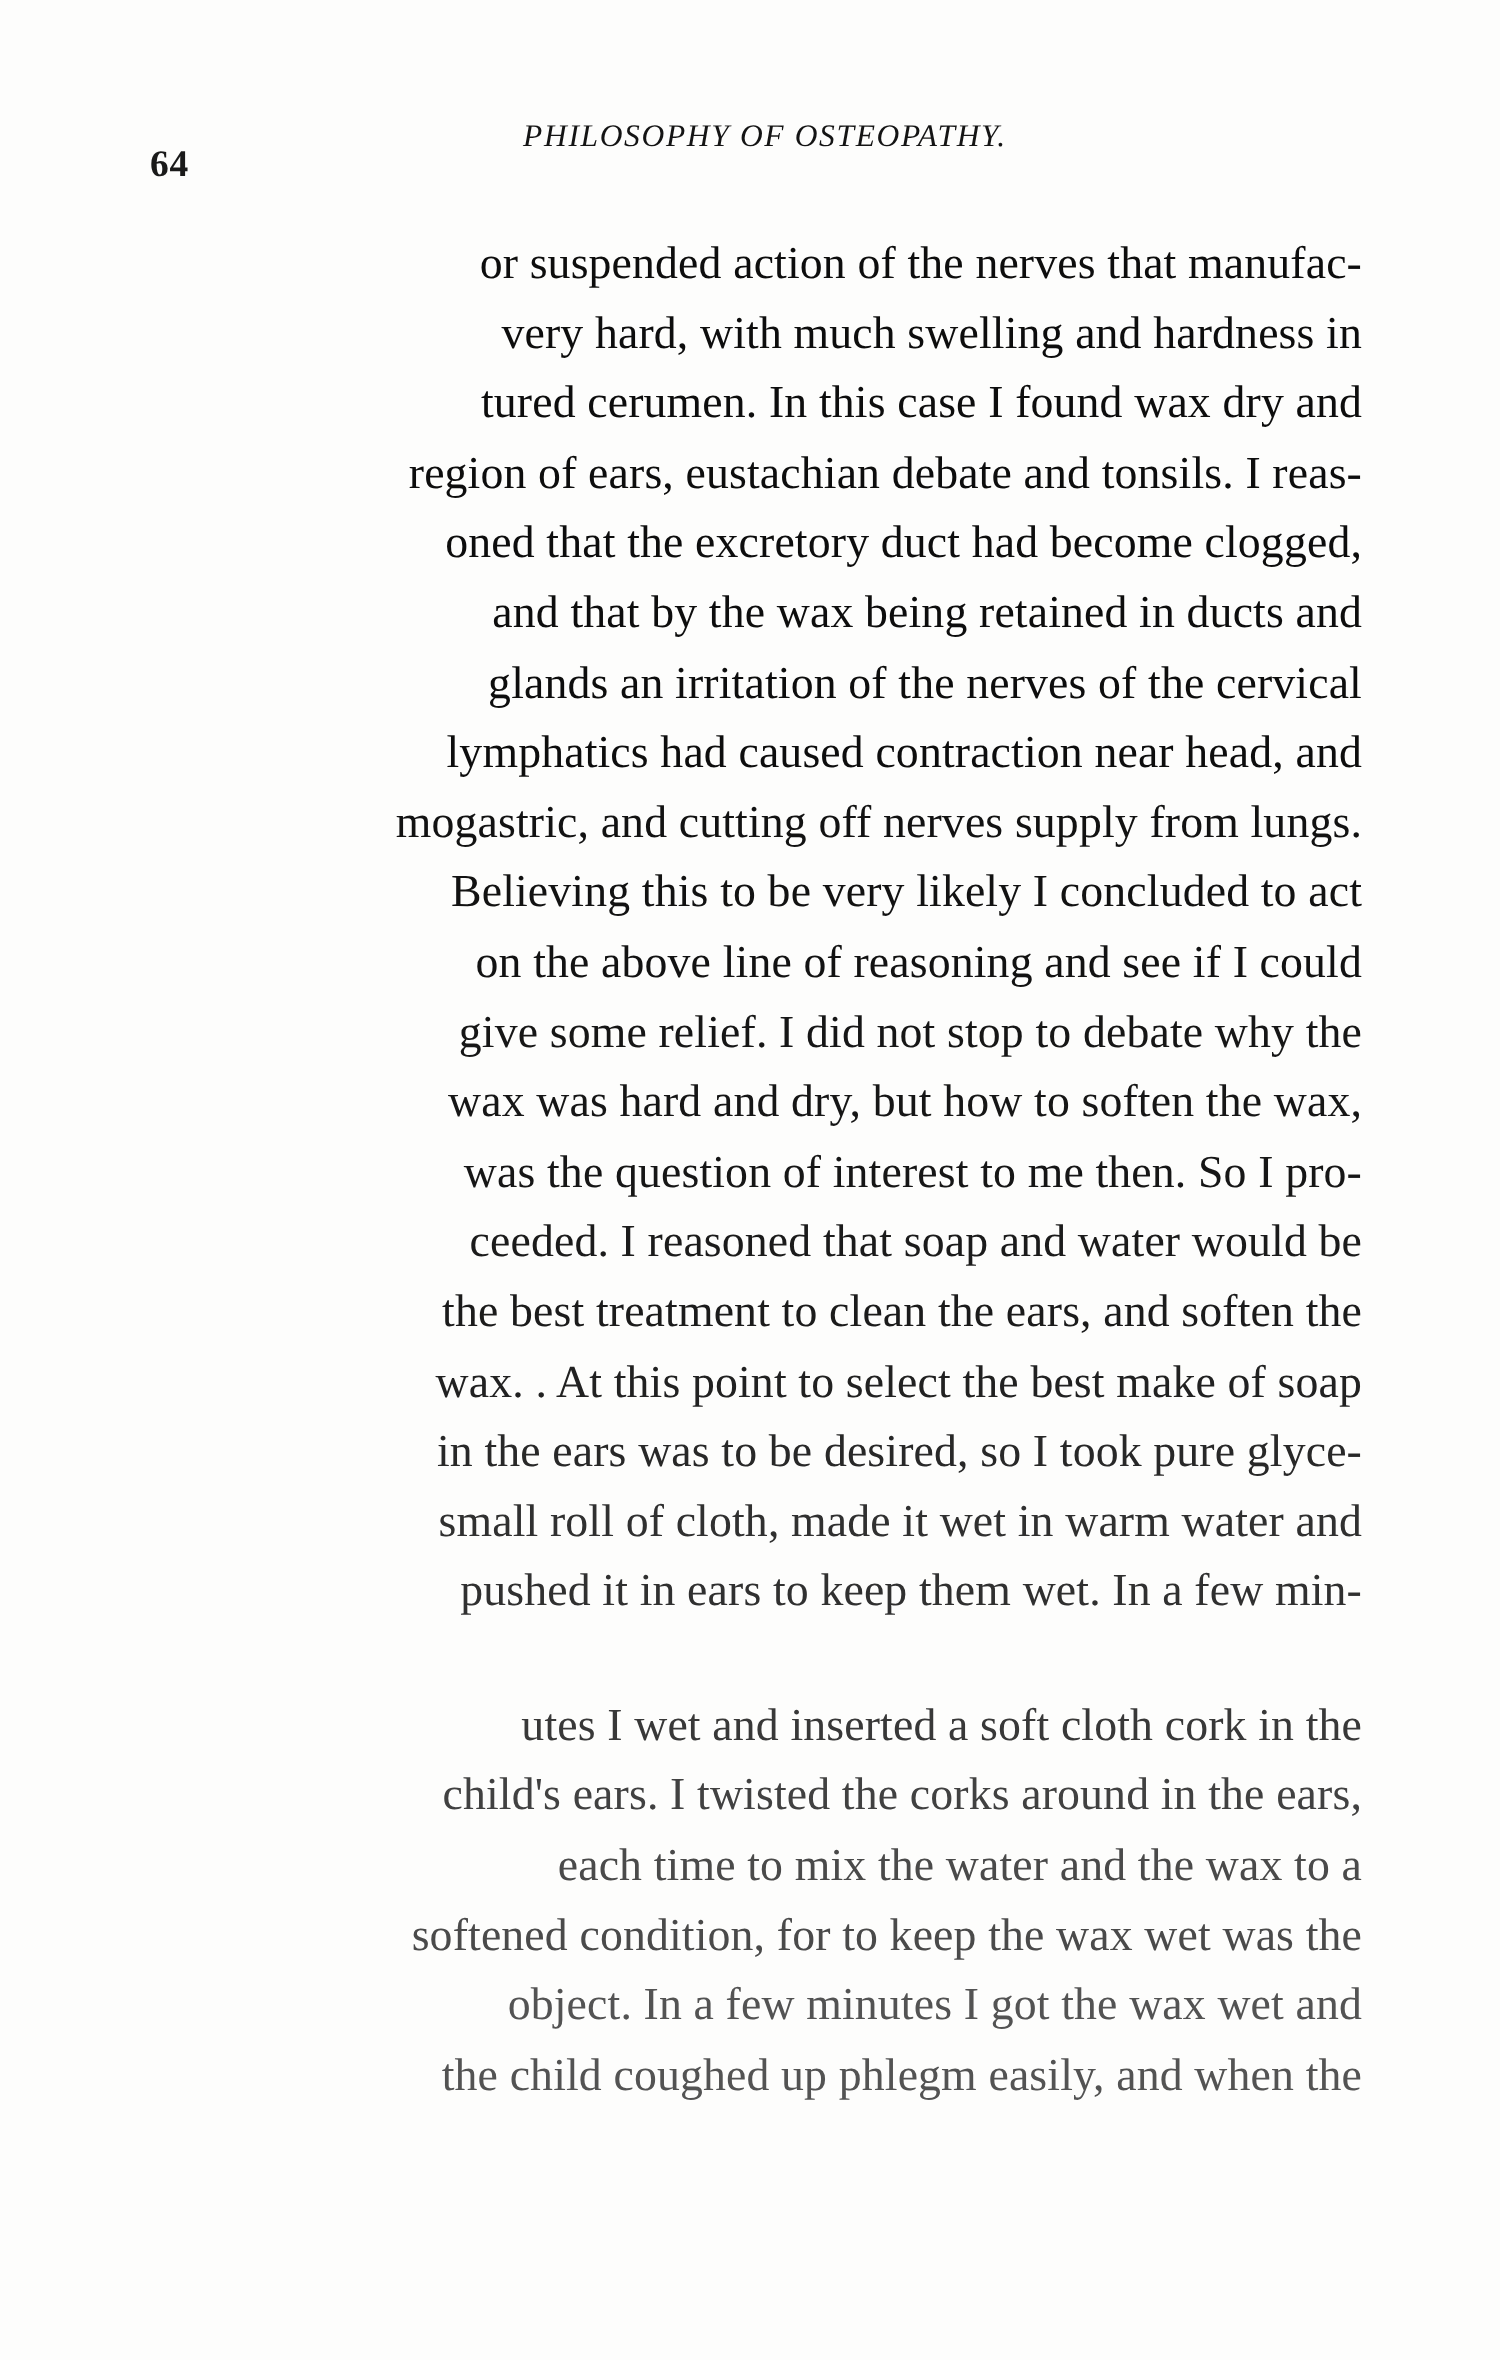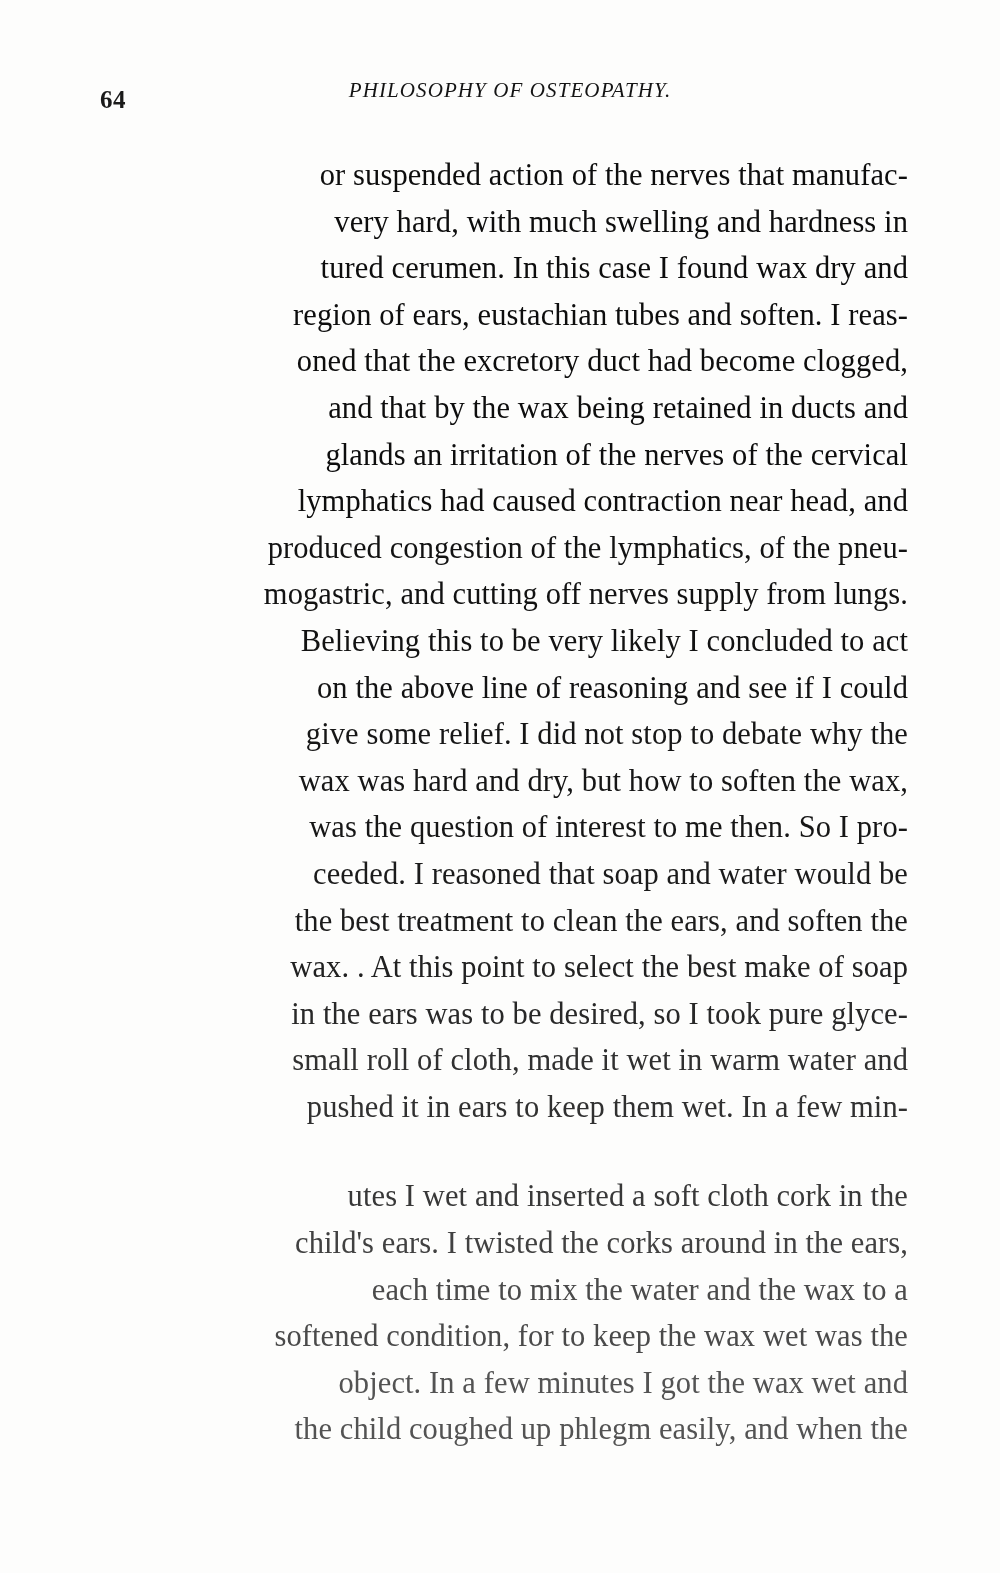--- a/index.html
+++ b/index.html
@@ -19,21 +19,21 @@
   .header {
     position: absolute;
     top: 78px;
     left: 100px;
     width: 800px;
     height: 40px;
   }
   .folio {
     position: absolute;
     left: 0;
-    top: 8px;
+    top: 18px;
     font-family: "Liberation Serif", serif;
     font-size: 25px;
     font-weight: bold;
     letter-spacing: 0.5px;
     color: #1a1a1a;
   }
   .running-title {
     position: absolute;
     left: 60px;
     top: 0;
@@ -86,26 +86,25 @@
 
   <div class="header">
     <div class="folio">64</div>
     <div class="running-title">PHILOSOPHY OF OSTEOPATHY.</div>
   </div>
 
   <div class="body-text">
     <div class="line flush f0">or  suspended  action  of  the  nerves  that manufac-</div>
     <div class="line flush f0">very  hard,  with   much   swelling  and  hardness  in</div>
     <div class="line flush f0">tured cerumen.     In  this  case I  found wax dry and</div>
-    <div class="line flush f0">region of ears, eustachian tubes and soften.  I reas-</div>
+    <div class="line flush f0">region of ears, eustachian debate and tonsils.  I reas-</div>
     <div class="line flush f0">oned that the excretory  duct   had   become clogged,</div>
     <div class="line flush f0">and  that  by  the  wax  being  retained  in ducts and</div>
     <div class="line flush f0">glands  an   irritation   of   the  nerves of the cervical</div>
     <div class="line flush f0">lymphatics  had  caused contraction  near  head,  and</div>
-    <div class="line flush f1">produced congestion of the lymphatics, of the pneu-</div>
     <div class="line flush f1">mogastric, and cutting off nerves supply from lungs.</div>
     <div class="line flush f1">Believing  this  to  be  very likely I  concluded to act</div>
     <div class="line flush f1">on the above  line  of  reasoning  and  see  if  I  could</div>
     <div class="line flush f2">give some relief.    I  did  not stop to debate why the</div>
     <div class="line flush f2">wax was  hard  and dry, but how to soften the wax,</div>
     <div class="line flush f2">was the question of  interest to me then.    So I pro-</div>
     <div class="line flush f3">ceeded.    I  reasoned  that soap and water would  be</div>
     <div class="line flush f3">the best treatment  to clean the ears, and soften the</div>
     <div class="line flush f4">wax.  . At this  point to select the best make of soap</div>
     <div class="line flush f5">in the ears  was to be  desired,  so  I  took pure glyce-</div>

